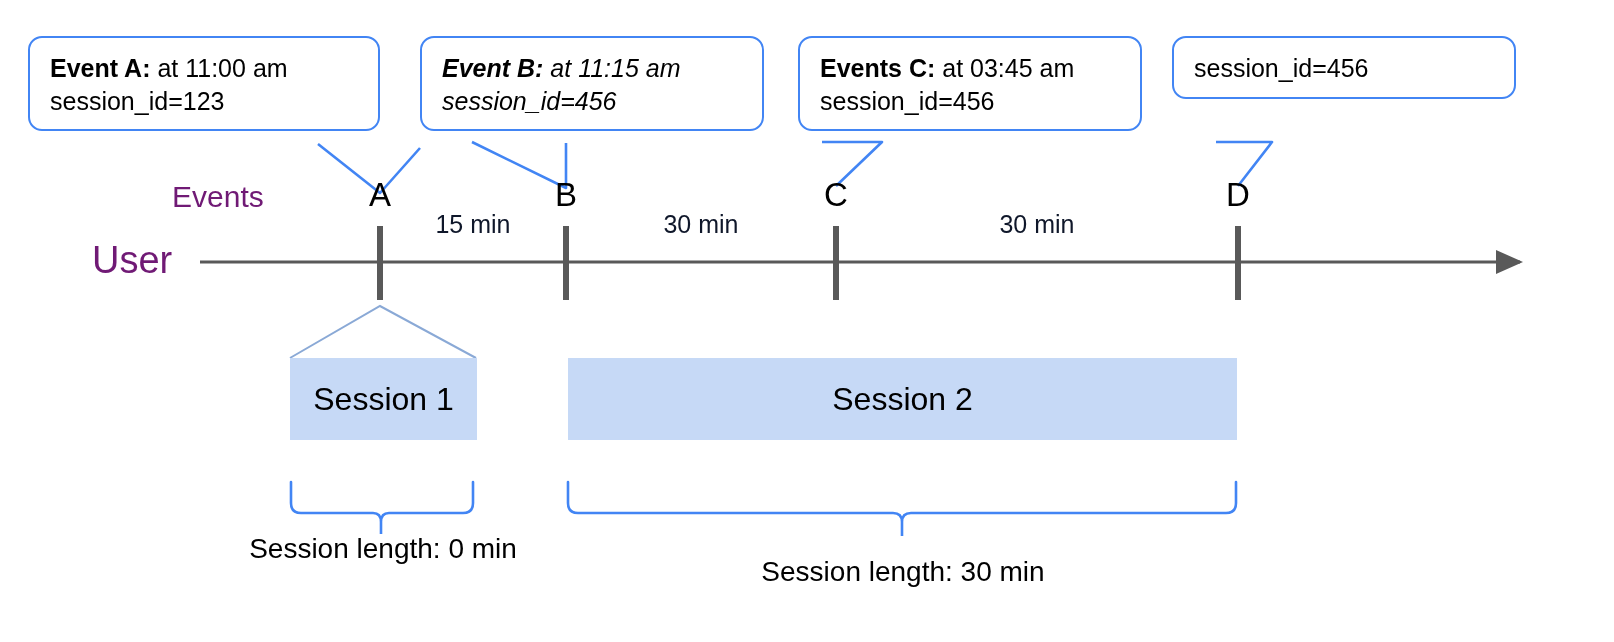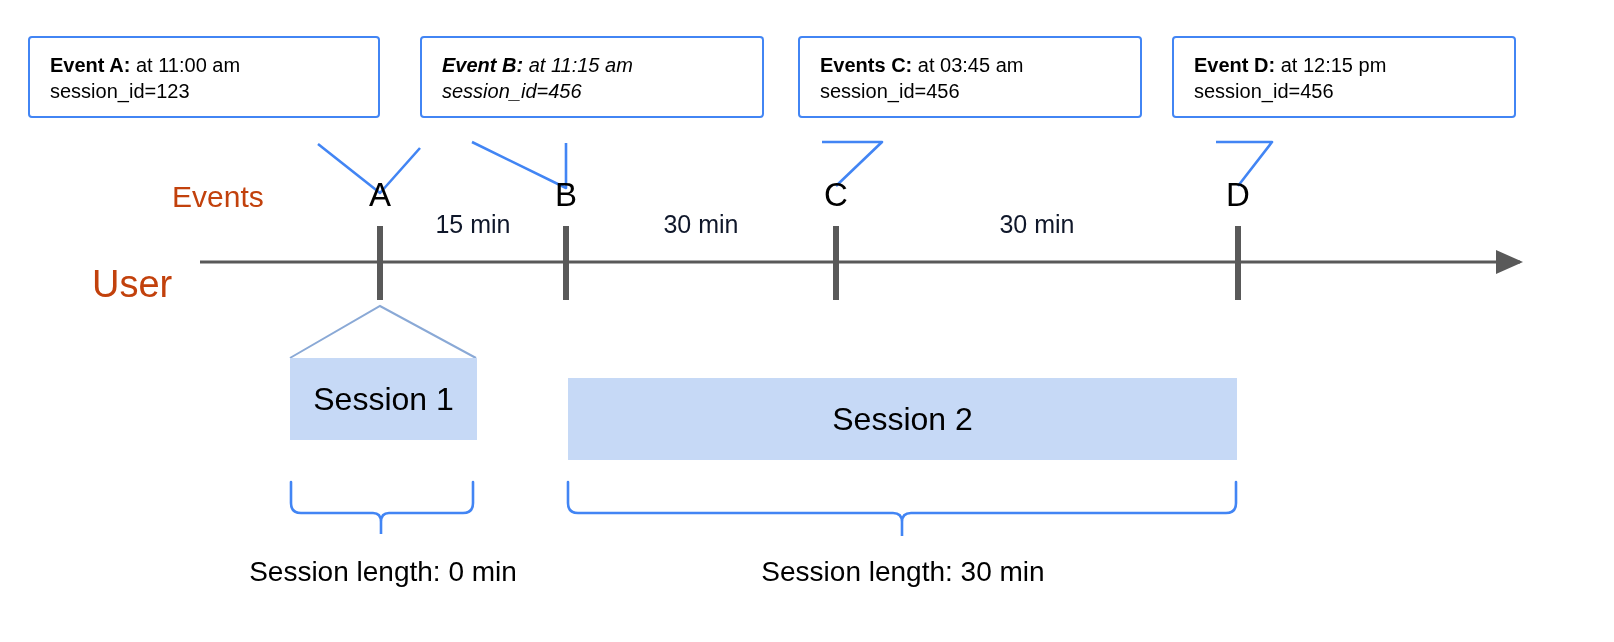--- a/index.html
+++ b/index.html
@@ -25,46 +25,45 @@
     width: 1614px;
     height: 642px;
     pointer-events: none;
   }
 
   
   .callout {
     position: absolute;
     box-sizing: border-box;
     border: 2px solid #4285f4;
-    border-radius: 4px;
+    border-radius: 14px;
     background: #ffffff;
     padding: 14px 16px 12px 20px;
     line-height: 1.30;
-    font-size: 20px;
+    font-size: 25px;
     color: #000000;
     white-space: nowrap;
   }
   .callout .line1 { display: block; }
   .callout .line2 { display: block; }
   .callout b {
     font-weight: bold;
   }
 
   
   .row-label {
     position: absolute;
     white-space: nowrap;
-    color: #c2410c;
+    color: #701a75;
   }
   #label-events {
     font-size: 30px;
   }
   #label-user {
     font-size: 38px;
-    margin-top: 24px;
   }
 
   
   .event-letter {
     position: absolute;
     font-size: 33px;
     color: #000000;
     text-align: center;
     white-space: nowrap;
   }
@@ -162,38 +161,37 @@
     <span class="line1"><b>Event B:</b><span> at 11:15 am</span></span>
     <span class="line2">session_id=456</span>
   </div>
 
   <div class="callout" id="callout-c" style="left:798px; top:36px; width:344px;">
     <span class="line1"><b>Events C:</b><span> at 03:45 am</span></span>
     <span class="line2">session_id=456</span>
   </div>
 
   <div class="callout" id="callout-d" style="left:1172px; top:36px; width:344px;">
-    <span class="line1"><b>Event D:</b><span> at 12:15 pm</span></span>
     <span class="line2">session_id=456</span>
   </div>
 
   <div class="row-label" id="label-events" style="left:172px; top:180px;">Events</div>
 
   <div class="row-label" id="label-user" style="left:92px; top:239px;">User</div>
 
   <div class="event-letter" style="left:360px; top:176px; width:40px;">A</div>
   <div class="event-letter" style="left:546px; top:176px; width:40px;">B</div>
   <div class="event-letter" style="left:816px; top:176px; width:40px;">C</div>
   <div class="event-letter" style="left:1218px; top:176px; width:40px;">D</div>
 
   <div class="gap-label" style="left:403px; top:210px; width:140px;">15 min</div>
   <div class="gap-label" style="left:631px; top:210px; width:140px;">30 min</div>
   <div class="gap-label" style="left:967px; top:210px; width:140px;">30 min</div>
 
   <div class="session-bar" style="left:290px; top:358px; width:187px; height:82px;">Session 1</div>
 
-  <div class="session-bar" style="left:568px; top:378px; width:669px; height:82px;">Session 2</div>
+  <div class="session-bar" style="left:568px; top:358px; width:669px; height:82px;">Session 2</div>
 
-  <div class="session-caption" style="left:222px; top:556px; width:322px;">Session length: 0 min</div>
+  <div class="session-caption" style="left:222px; top:533px; width:322px;">Session length: 0 min</div>
 
   <div class="session-caption" style="left:738px; top:556px; width:330px;">Session length: 30 min</div>
 
 </div>
 
 </body></html>

